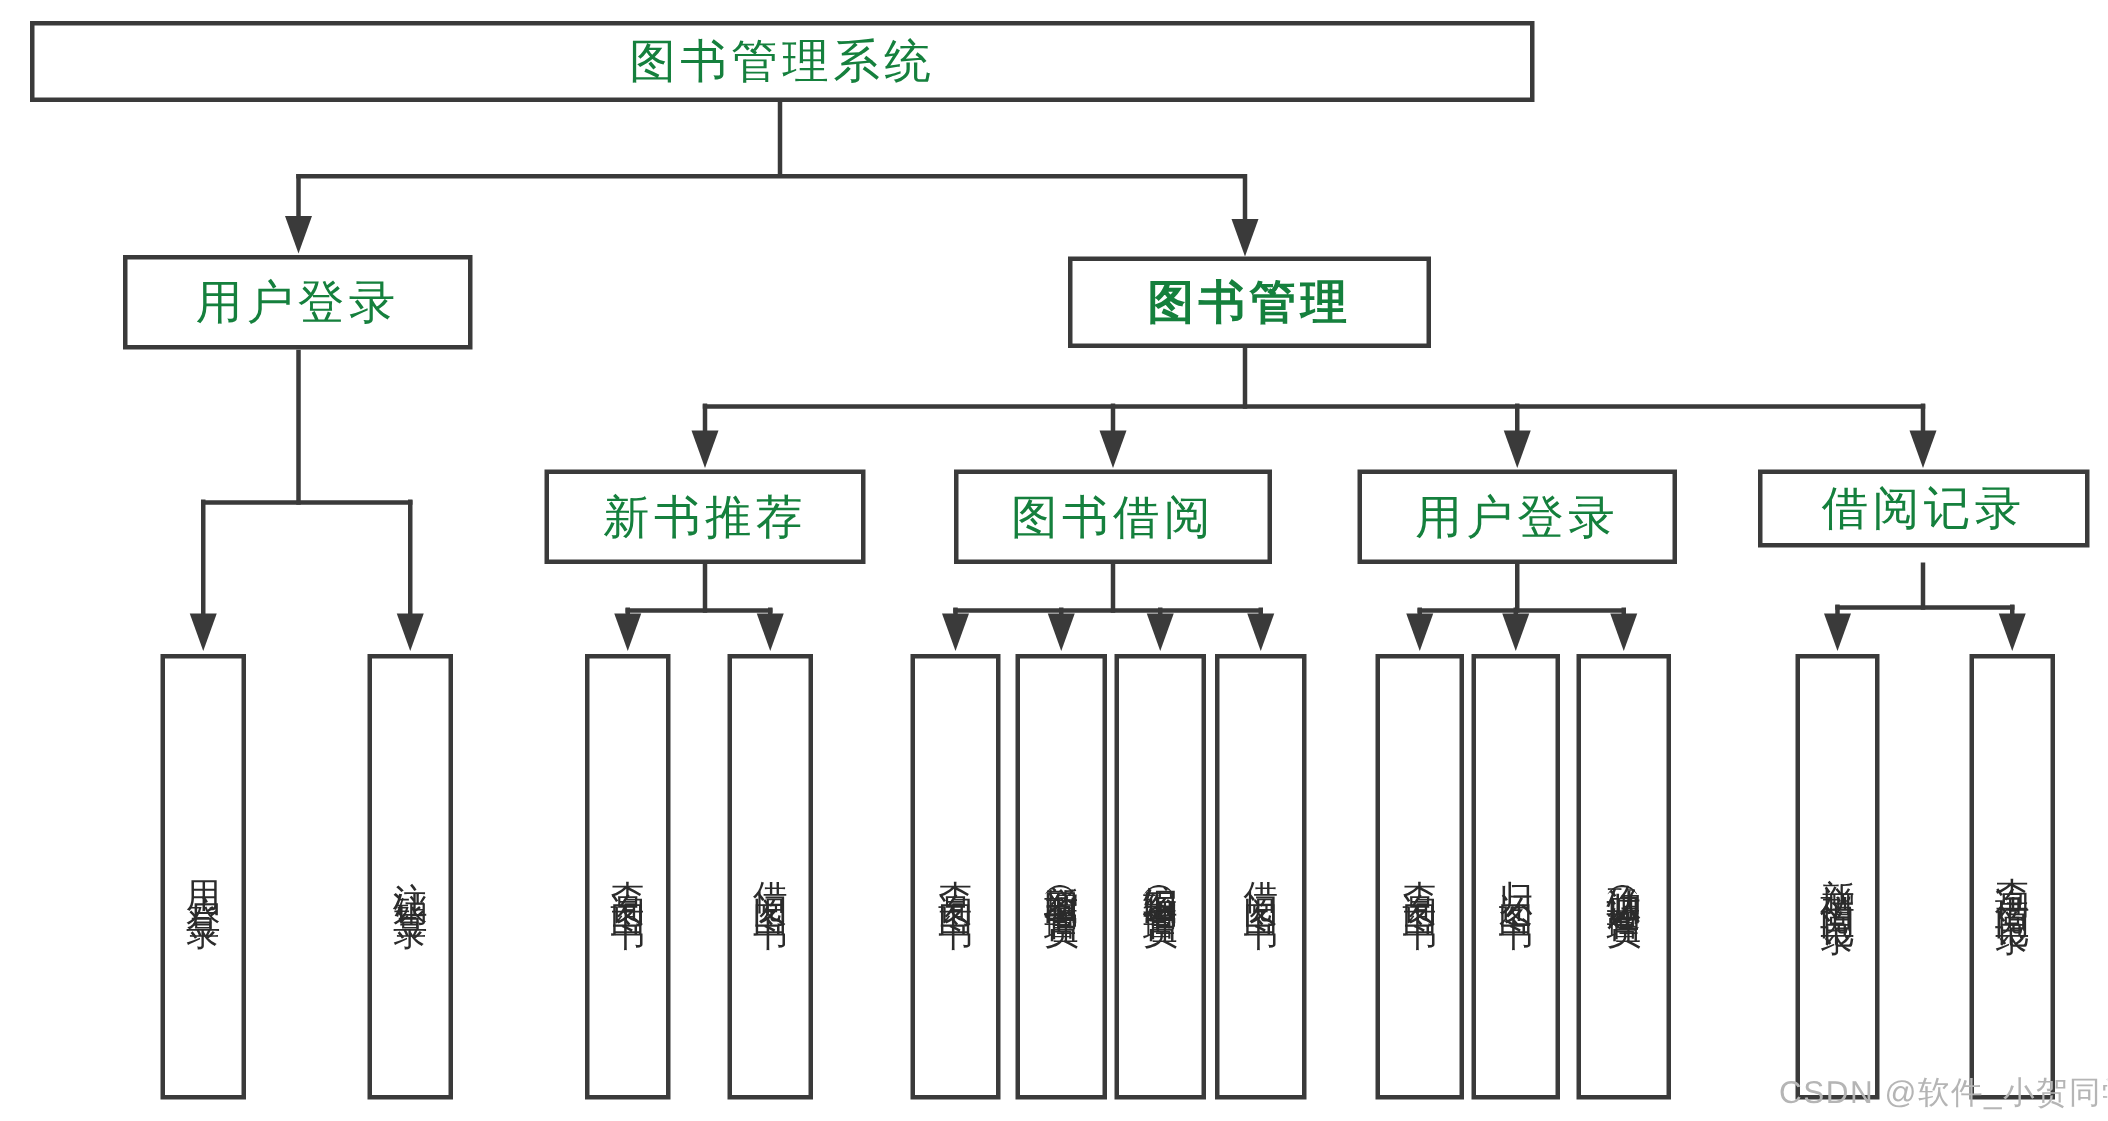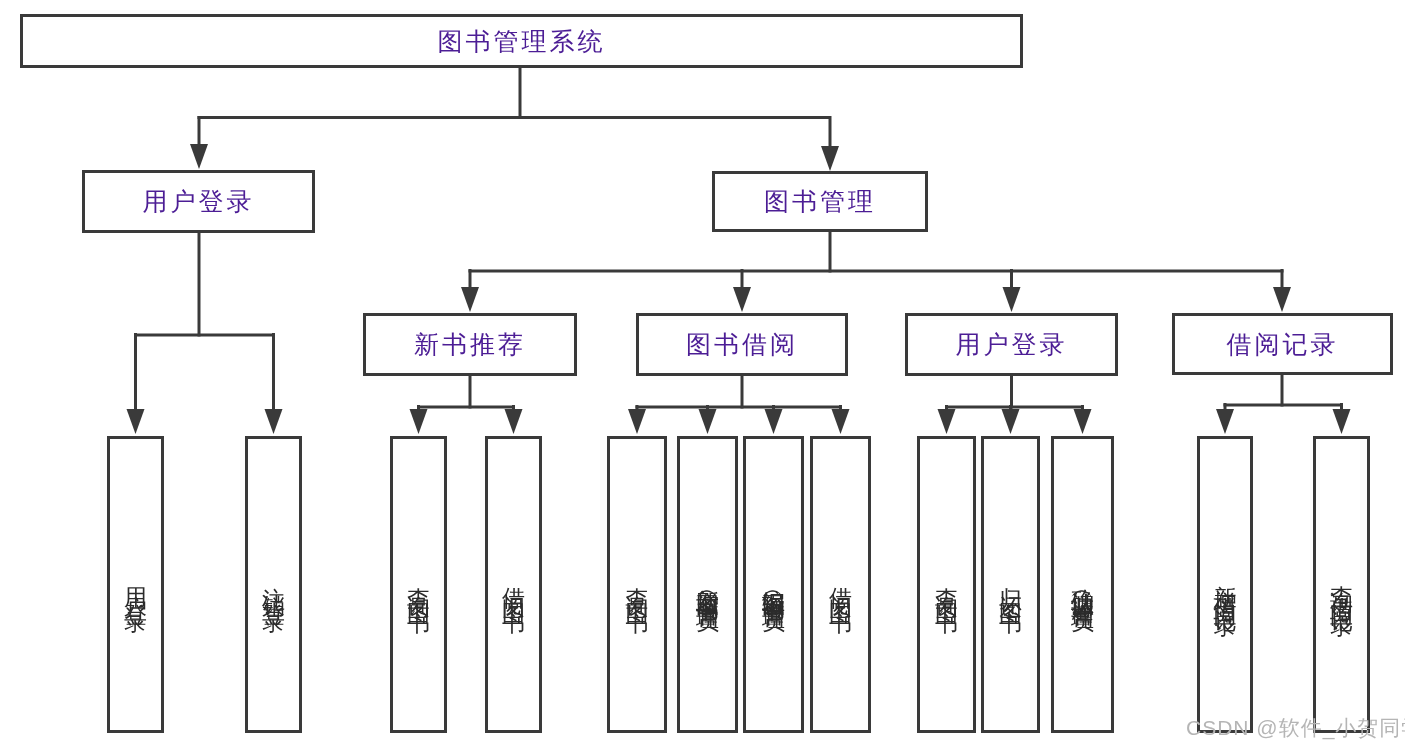--- a/index.html
+++ b/index.html
@@ -13,23 +13,23 @@
   .node{
     position:absolute;
     border:3px solid #3a3a3a;
     background:#ffffff;
     display:flex;align-items:center;justify-content:center;
     box-sizing:border-box;
     color:#2b2b2b;
     z-index:2;
   }
   .hlabel{
-    font-size:25px;
+    font-size:31px;
     letter-spacing:3px;
-    color:#4c1d95;
+    color:#15803d;
     white-space:nowrap;
   }
   .leaf .vlabel{
     writing-mode:vertical-rl;
     text-orientation:mixed;
     font-size:23px;
     letter-spacing:8px;
     line-height:1;
     color:#2b2b2b;
     max-height:286px;
@@ -124,34 +124,34 @@
     </g>
   </svg>
 
   <div class="node" style="left:20px;top:14px;width:1003px;height:54px;">
     <span class="hlabel">图书管理系统</span>
   </div>
 
   <div class="node" style="left:82px;top:170px;width:233px;height:63px;">
     <span class="hlabel">用户登录</span>
   </div>
-  <div class="node" style="left:712px;top:171px;width:216px;height:61px;">
+  <div class="node" style="left:712px;top:171px;width:242px;height:61px;font-weight:bold;">
     <span class="hlabel">图书管理</span>
   </div>
 
   <div class="node" style="left:363px;top:313px;width:214px;height:63px;text-align:right;">
     <span class="hlabel">新书推荐</span>
   </div>
   <div class="node" style="left:636px;top:313px;width:212px;height:63px;">
     <span class="hlabel">图书借阅</span>
   </div>
   <div class="node" style="left:905px;top:313px;width:213px;height:63px;">
     <span class="hlabel">用户登录</span>
   </div>
-  <div class="node" style="left:1172px;top:313px;width:221px;height:62px;">
+  <div class="node" style="left:1172px;top:313px;width:221px;height:52px;">
     <span class="hlabel">借阅记录</span>
   </div>
 
   <div class="node leaf" style="left:107px;top:436px;width:57px;height:297px;">
     <span class="vlabel">用户登录</span>
   </div>
   <div class="node leaf" style="left:245px;top:436px;width:57px;height:297px;">
     <span class="vlabel">注销登录</span>
   </div>
 

